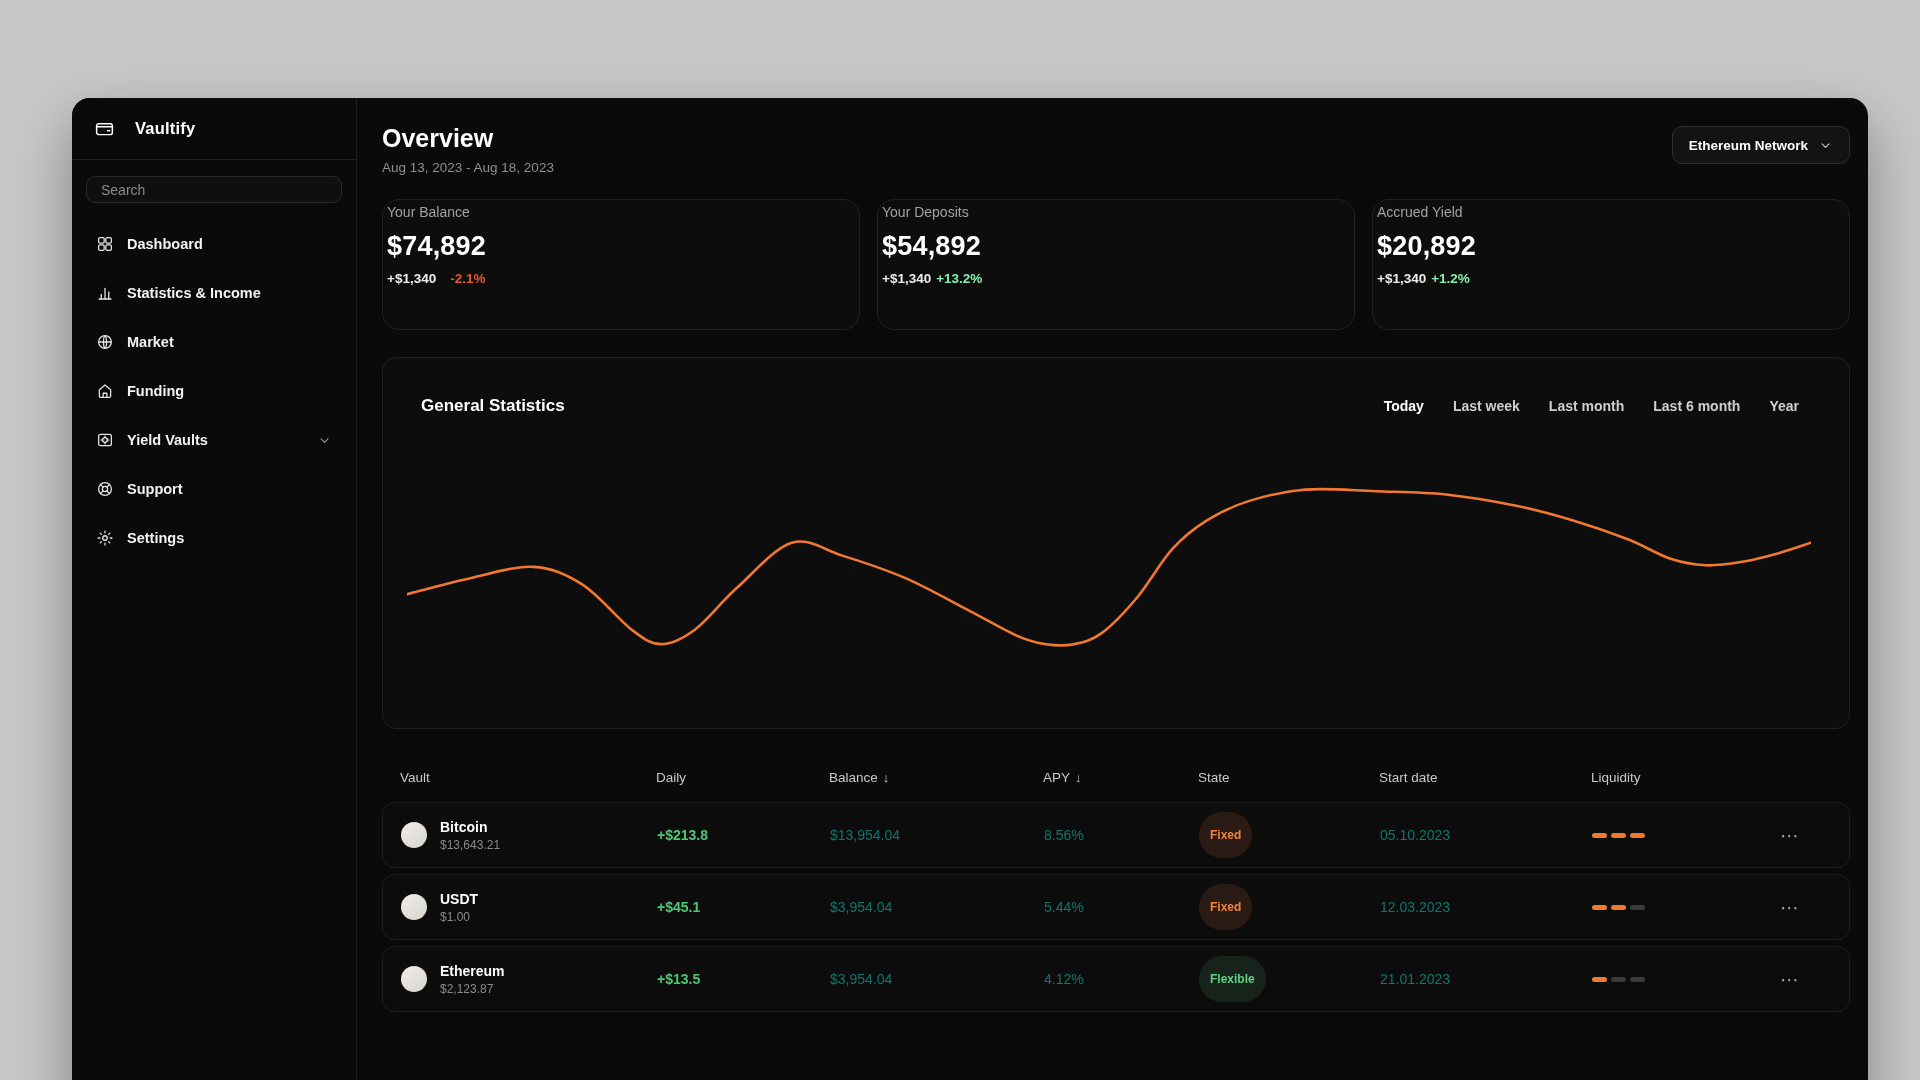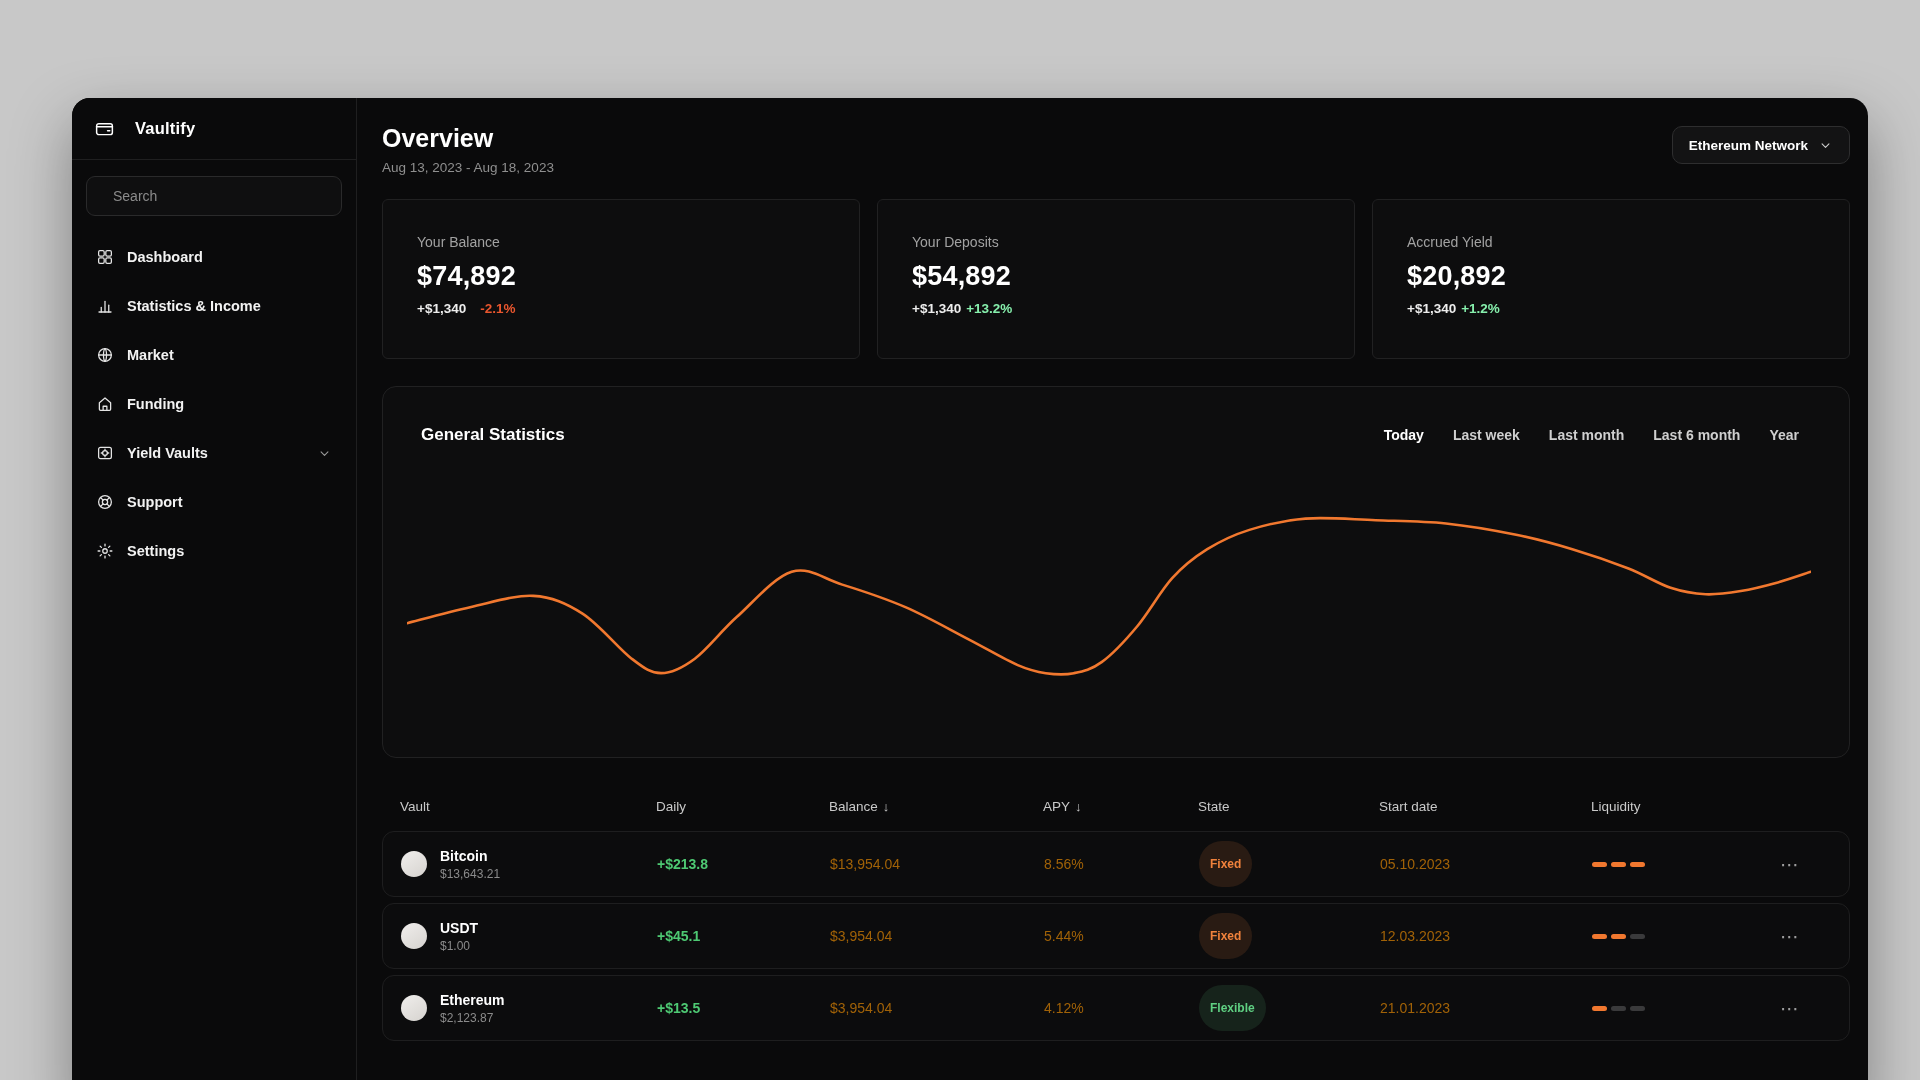--- a/index.html
+++ b/index.html
@@ -5,36 +5,36 @@
   *{box-sizing:border-box;margin:0;padding:0}
   html,body{width:1920px;height:1080px}
   body{background:#c8c8c8;font-family:"Liberation Sans","DejaVu Sans",sans-serif;overflow:hidden;position:relative}
   .window{position:absolute;left:72px;top:98px;width:1796px;height:1012px;background:#0a0a0b;border-radius:18px;display:flex;overflow:hidden;box-shadow:0 24px 60px rgba(0,0,0,.35)}
   
   .sidebar{width:285px;flex:0 0 285px;border-right:1px solid #1f1f20;display:flex;flex-direction:column;background:#0a0a0b}
   .brand{height:62px;display:flex;align-items:center;gap:20px;padding:15px 22px;border-bottom:1px solid #1f1f20;color:#fff;cursor:pointer}
   .brand-icon{display:flex;color:#fff}
   .brand-name{font-size:16.5px;font-weight:700;letter-spacing:.2px}
   .search-wrap{padding:16px 14px 10px}
-  .search-input{width:100%;height:40px;background:#0f0f10;border:1px solid #2a2a2b;border-radius:9px;color:#e6e6e6;font-size:14px;padding:0 26px;outline:none;font-family:inherit}
+  .search-input{width:100%;height:27px;background:#0f0f10;border:1px solid #2a2a2b;border-radius:9px;color:#e6e6e6;font-size:14px;padding:0 14px;outline:none;font-family:inherit}
   .search-input::placeholder{color:#8b8b8b}
   .nav{padding:8px 14px}
   .nav-item{display:flex;align-items:center;gap:13px;height:46px;margin-bottom:3px;padding:0 10px;border-radius:9px;color:#f2f2f2;font-size:14.5px;font-weight:600;cursor:pointer}
   .nav-icon{display:flex;color:#e4e4e4}
   .nav-chev{margin-left:auto;color:#9b9b9b;display:flex}
   
   .main{flex:1;padding:28px 18px 0 25px;display:flex;flex-direction:column}
   .main-header{display:flex;justify-content:space-between;align-items:flex-start}
   .page-title{color:#fff;font-size:25px;font-weight:700;line-height:1}
   .date-range{color:#8f8f8f;font-size:13.5px;margin-top:9px}
   .network-btn{display:flex;align-items:center;gap:10px;height:38px;padding:0 16px;background:#131314;border:1px solid #2e2e2f;border-radius:10px;color:#fff;font-size:13.5px;font-weight:600;cursor:pointer;font-family:inherit}
   .btn-chev{display:flex;color:#cfcfcf}
   
   .stats-row{display:flex;gap:17px;margin-top:24px}
-  .stat-card{flex:1;height:160px;background:#0d0d0e;border:1px solid #212122;border-radius:6px;padding:34px}
+  .stat-card{flex:1;height:131px;background:#0d0d0e;border:1px solid #212122;border-radius:17px;padding:4px}
   .stat-label{color:#a2a2a2;font-size:14px}
   .stat-value{color:#fff;font-size:27px;font-weight:700;margin-top:11px;letter-spacing:.2px}
   .stat-change{margin-top:9px;font-size:13.5px;color:#ededed;font-weight:600}
   .pct-up{color:#86efac;margin-left:5px}
   .pct-down{color:#e8562e;margin-left:14px}
   
   .chart-panel{margin-top:27px;height:372px;background:#0d0d0e;border:1px solid #212122;border-radius:14px;padding:38px;position:relative}
   .chart-header{display:flex;justify-content:space-between;align-items:center}
   .chart-title{color:#fff;font-size:17px;font-weight:700}
   .range-tabs{display:flex;gap:29px;padding-right:12px}
@@ -48,21 +48,21 @@
   .t-head{height:50px;color:#c9c9c9;font-size:13.5px}
   .th{display:flex;align-items:center;gap:5px}
   .sort-arrow{font-size:13px}
   .t-row{height:66px;border:1px solid #1e1e1f;border-radius:12px;margin-bottom:6px;background:#0c0c0d;cursor:pointer}
   .vault-cell{display:flex;align-items:center;gap:13px}
   .coin{width:26px;height:26px;border-radius:50%;background:linear-gradient(145deg,#f0eeec,#d6d3cf);flex:0 0 26px}
   .v-text{display:inline-flex;flex-direction:column;gap:3px}
   .v-name{color:#fff;font-size:14px;font-weight:600}
   .v-price{color:#8b8b8b;font-size:12px}
   .daily{color:#4ec973;font-size:14px;font-weight:600}
-  .cell{color:#a16207;font-size:14px;font-weight:500}
+  .cell{color:#0f766e;font-size:14px;font-weight:500}
   .badge{display:inline-block;padding:16px 11px;border-radius:999px;font-size:12px;font-weight:600}
   .badge.fixed{color:#f0823c;background:rgba(240,130,60,.13)}
   .badge.flexible{color:#5fcf82;background:rgba(95,207,130,.12)}
   .liq{display:flex;gap:4px;align-items:center}
   .liq i{width:15px;height:5px;border-radius:3px;background:#3a3a3b}
   .liq i.on{background:#f1782f}
   .row-menu{color:#9d9d9d;font-size:19px;letter-spacing:1px;cursor:pointer}
 </style>
 </head>
 <body>

